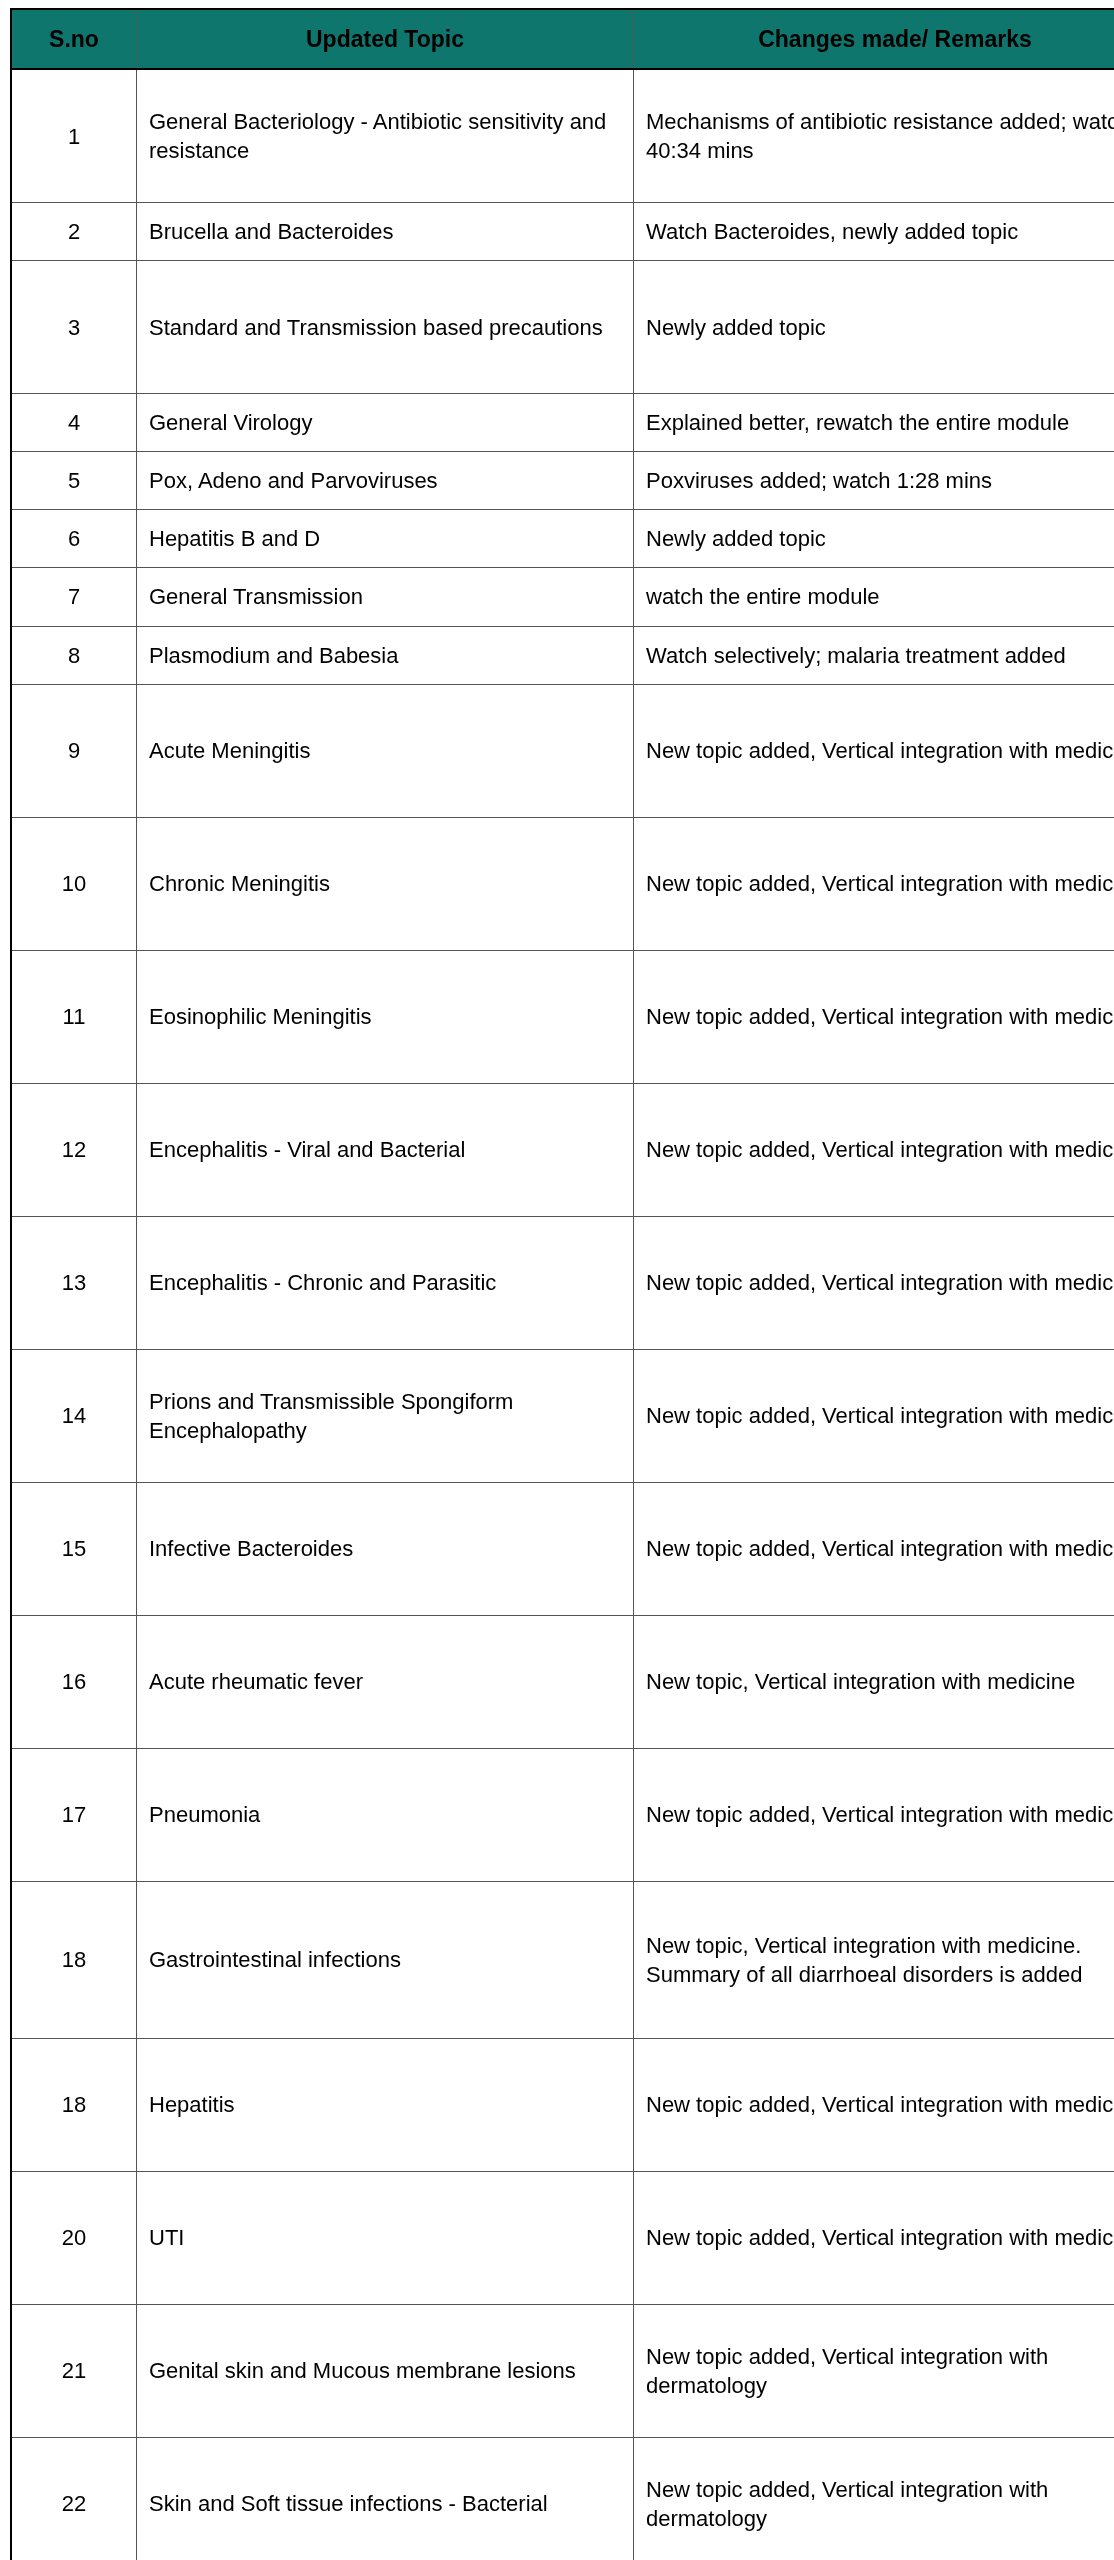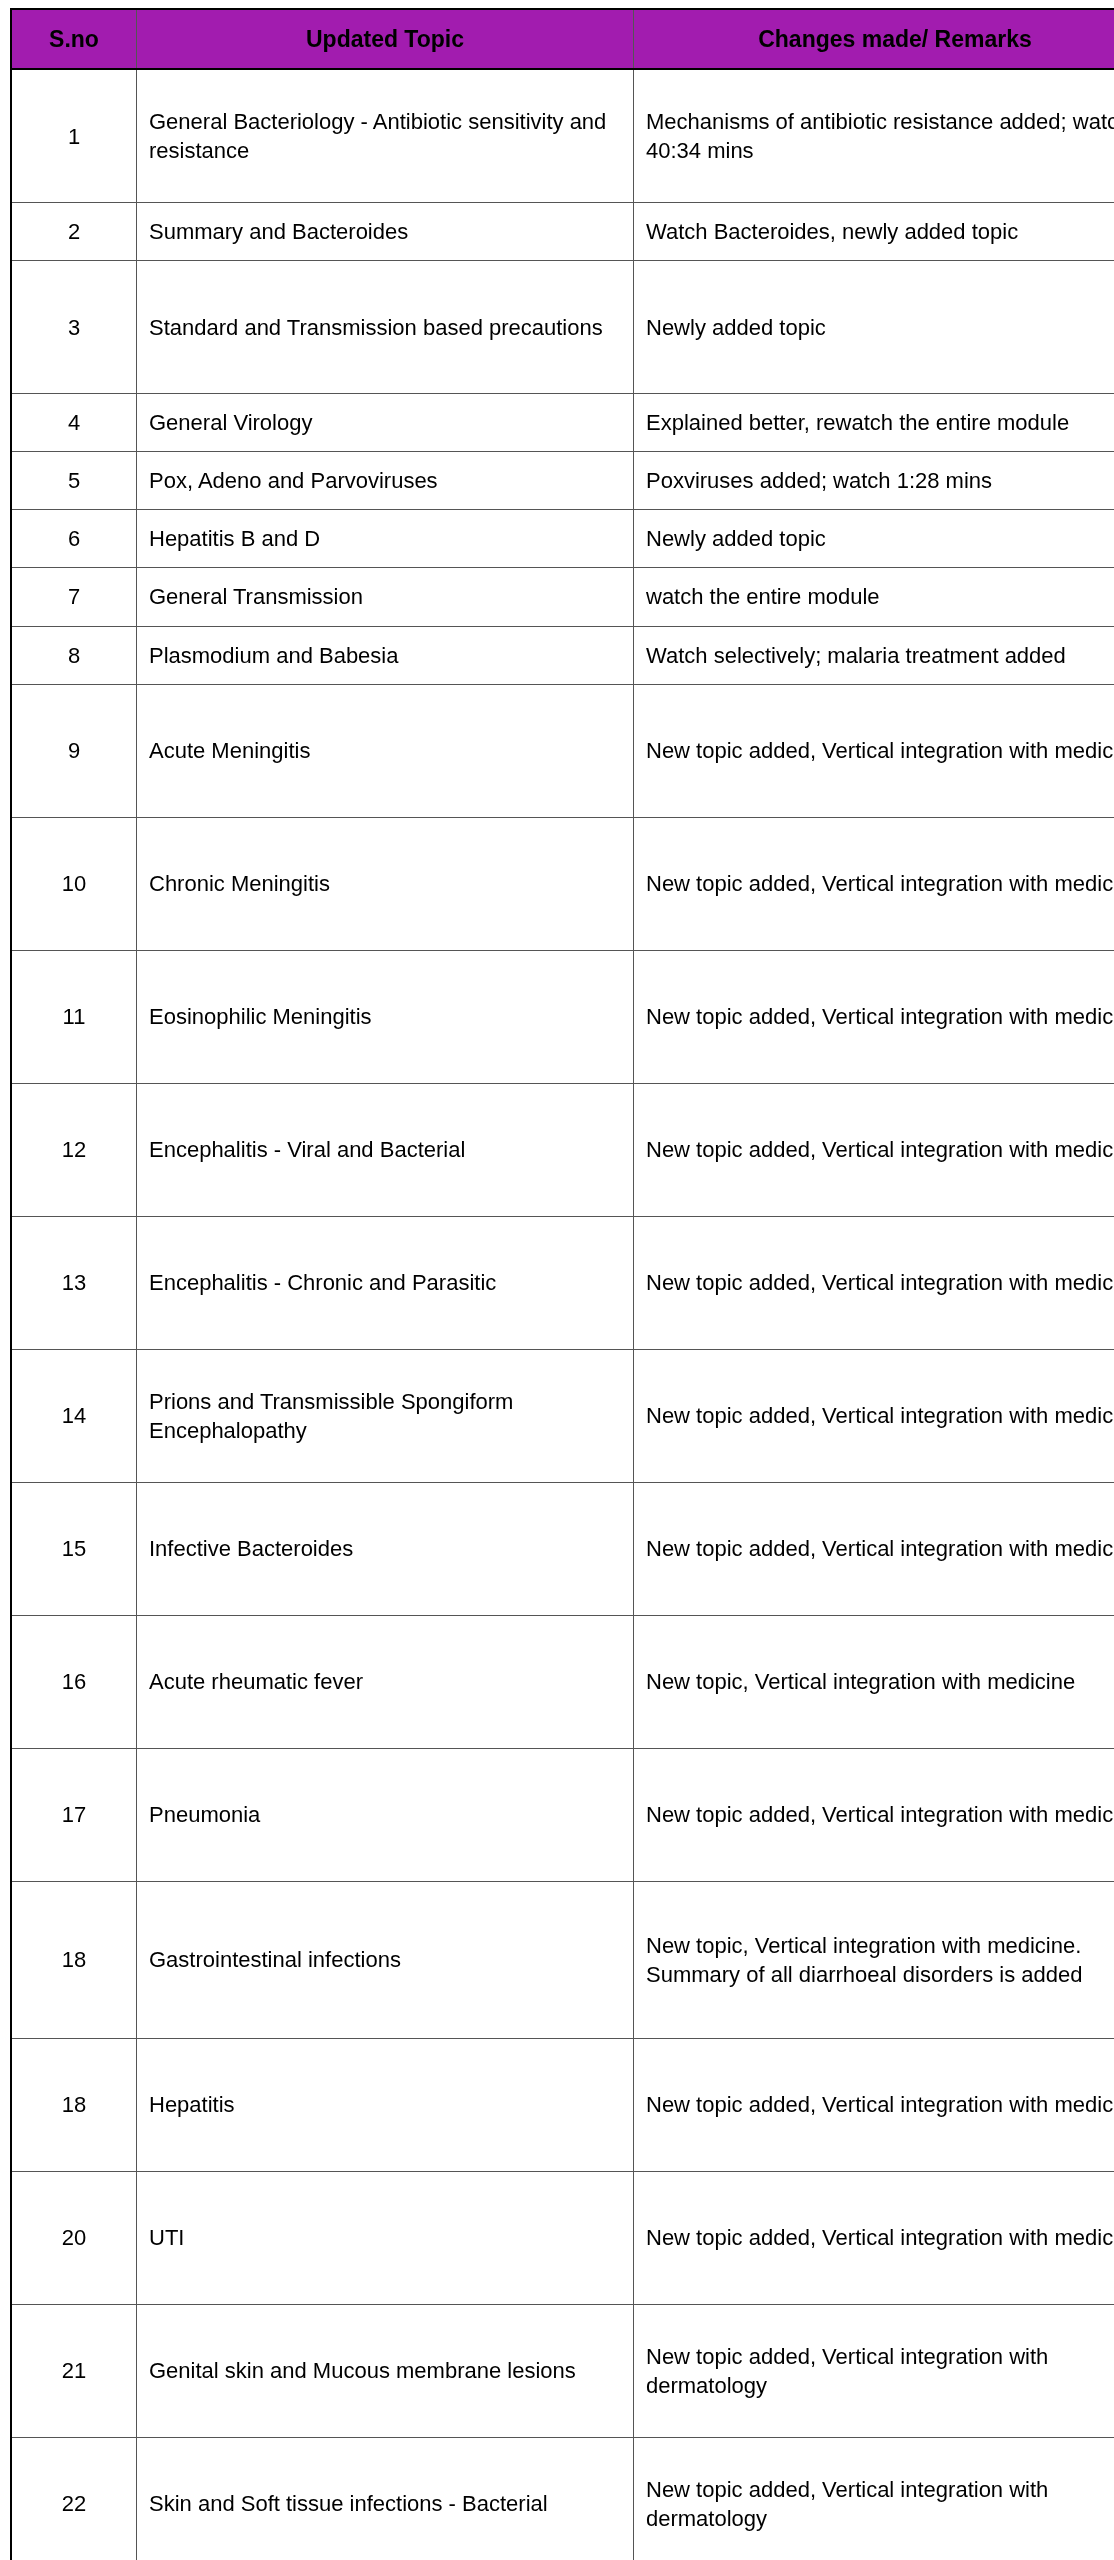--- a/index.html
+++ b/index.html
@@ -24,21 +24,21 @@
     border: 2px solid #000000;
   }
   table.topics th,
   table.topics td {
     border: 1px solid #555555;
     vertical-align: middle;
     font-size: 22px;
     line-height: 1.32;
   }
   table.topics thead th {
-    background: #a21caf;
+    background: #0f766e;
     font-weight: bold;
     text-align: center;
     padding: 14px 8px;
     font-size: 23px;
     border-bottom: 2px solid #000000;
   }
   table.topics thead th.col-sno { width: 108px; }
   table.topics thead th.col-topic { width: 480px; margin-top: 48px; }
   table.topics thead th.col-remarks { width: 506px; }
 
@@ -68,21 +68,21 @@
       </tr>
     </thead>
     <tbody id="table-body">
         <tr class="r-tall">
           <td class="sno">1</td>
           <td class="topic">General Bacteriology - Antibiotic sensitivity and resistance</td>
           <td class="remarks">Mechanisms of antibiotic resistance added; watch 40:34 mins</td>
         </tr>
         <tr>
           <td class="sno">2</td>
-          <td class="topic">Summary and Bacteroides</td>
+          <td class="topic">Brucella and Bacteroides</td>
           <td class="remarks">Watch Bacteroides, newly added topic</td>
         </tr>
         <tr class="r-tall">
           <td class="sno">3</td>
           <td class="topic">Standard and Transmission based precautions</td>
           <td class="remarks">Newly added topic</td>
         </tr>
         <tr>
           <td class="sno">4</td>
           <td class="topic">General Virology</td>

